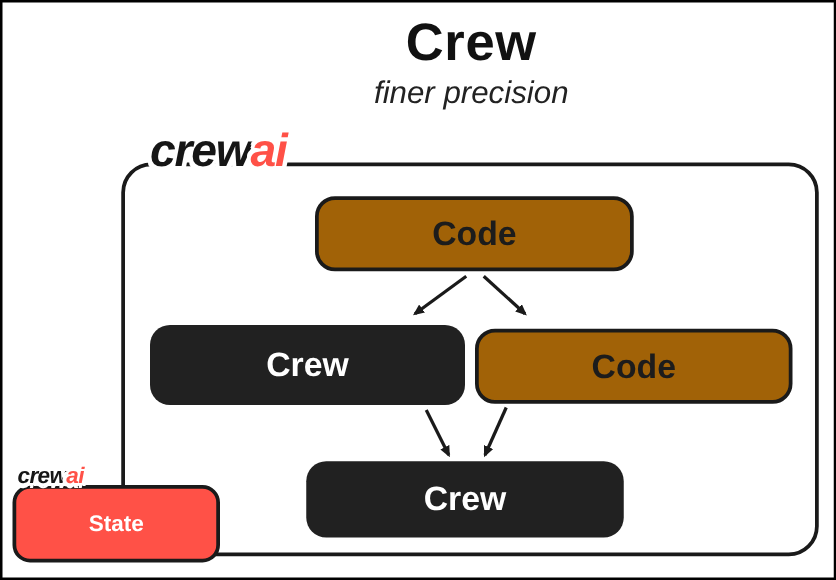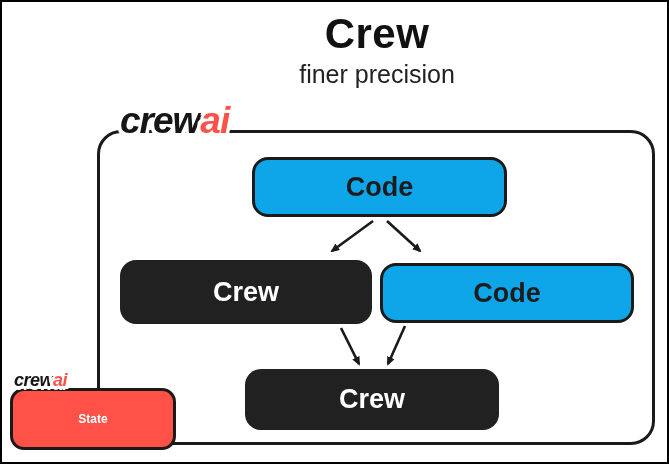--- a/index.html
+++ b/index.html
@@ -18,21 +18,21 @@
     font-family:"Liberation Sans","DejaVu Sans",sans-serif;
     margin:0 auto;
   }
   .title{
     position:absolute;top:8px;left:375px;transform:translateX(-50%);
     font-size:42px;font-weight:bold;color:#111;
     white-space:nowrap;letter-spacing:0.5px;
   }
   .subtitle{
     position:absolute;top:58px;left:375px;transform:translateX(-50%);
-    font-size:25px;color:#222;
+    font-size:25px;font-style:italic;color:#222;
     white-space:nowrap;
   }
   .frame{
     position:absolute;left:95px;top:128px;width:558px;height:315px;
     border:3px solid var(--border-black);
     border-radius:24px;
     box-sizing:border-box;
     background:#fff;
   }
   .logo{
@@ -51,32 +51,32 @@
   .logo .part-black{color:#161616;}
   .logo .part-red{color:var(--accent-red);margin-top:36px;}
   .node{
     position:absolute;
     display:flex;align-items:center;justify-content:center;
     border-radius:16px;
     box-sizing:border-box;
     font-weight:bold;font-size:27px;
     z-index:3;
   }
-  .node-light{background:#0ea5e9;border:3.5px solid var(--border-black);color:#1c1c1c;}
+  .node-light{background:#a16207;border:3.5px solid var(--border-black);color:#1c1c1c;}
   .node-dark{background:var(--node-black);color:#fff;}
   .node-code-top{left:250px;top:155px;width:255px;height:60px;}
   .node-crew-left{left:118px;top:258px;width:252px;height:64px;}
   .node-code-right{left:378px;top:261px;width:254px;height:60px;}
   .node-crew-bottom{left:243px;top:367px;width:254px;height:61px;}
   .node-state{
     left:8px;top:386px;width:166px;height:62px;
     background:var(--accent-red);
     border:3px solid var(--border-black);
     border-radius:14px;
-    font-size:12px;color:#fff;
+    font-size:18px;color:#fff;
     z-index:4;
   }
   .arrows{
     position:absolute;left:0;top:0;width:669px;height:464px;
     z-index:2;pointer-events:none;
   }
 </style>
 </head>
 <body>
 

